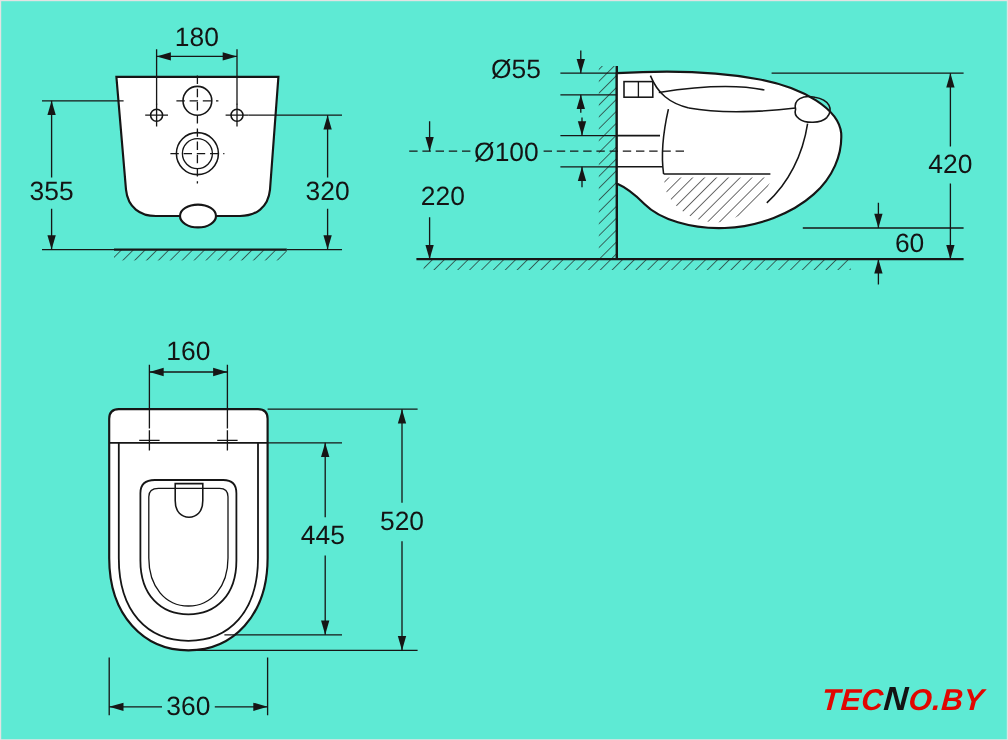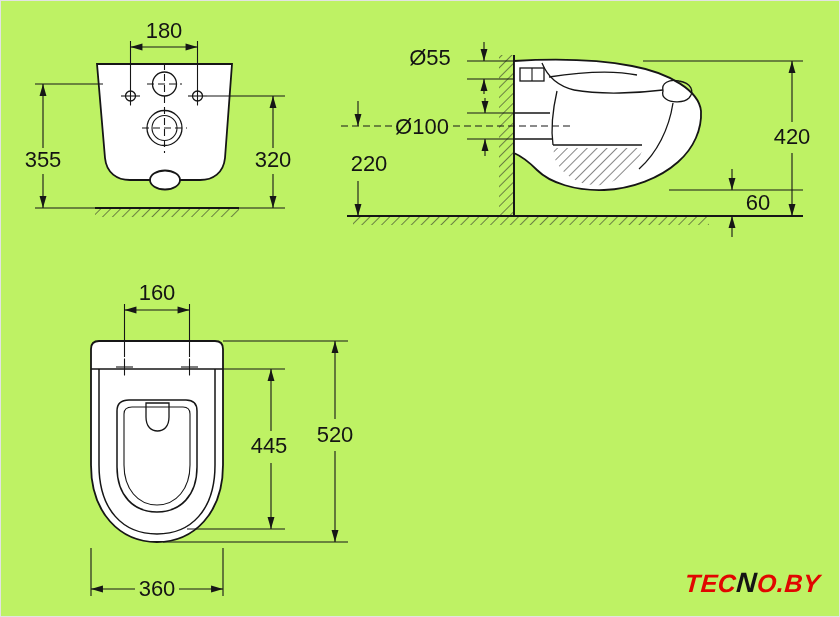--- a/index.html
+++ b/index.html
@@ -1,16 +1,16 @@
 <!DOCTYPE html>
 <html><head>
 <meta charset="utf-8">
 <style>
   html,body{margin:0;padding:0;background:#ffffff;}
-  .page{position:relative;width:840px;height:617px;background:#bef264;border:1px solid #e3e3e3;box-sizing:border-box;overflow:hidden;
+  .page{position:relative;width:840px;height:617px;background:#5eead4;border:1px solid #e3e3e3;box-sizing:border-box;overflow:hidden;
         font-family:"Liberation Sans",sans-serif;}
   svg{position:absolute;left:0;top:0;}
   
   .ol{fill:#ffffff;stroke:#161616;stroke-width:1.8;}
   .olt{fill:none;stroke:#161616;stroke-width:1.5;}
   .in{fill:none;stroke:#161616;stroke-width:1.3;}
   .tn{fill:none;stroke:#161616;stroke-width:1.1;}
   .dash{fill:none;stroke:#161616;stroke-width:1.1;stroke-dasharray:7,4;}
   .thick{fill:none;stroke:#161616;stroke-width:2;}
   text.dim{font-family:"Liberation Sans",sans-serif;font-size:22px;fill:#141414;}

